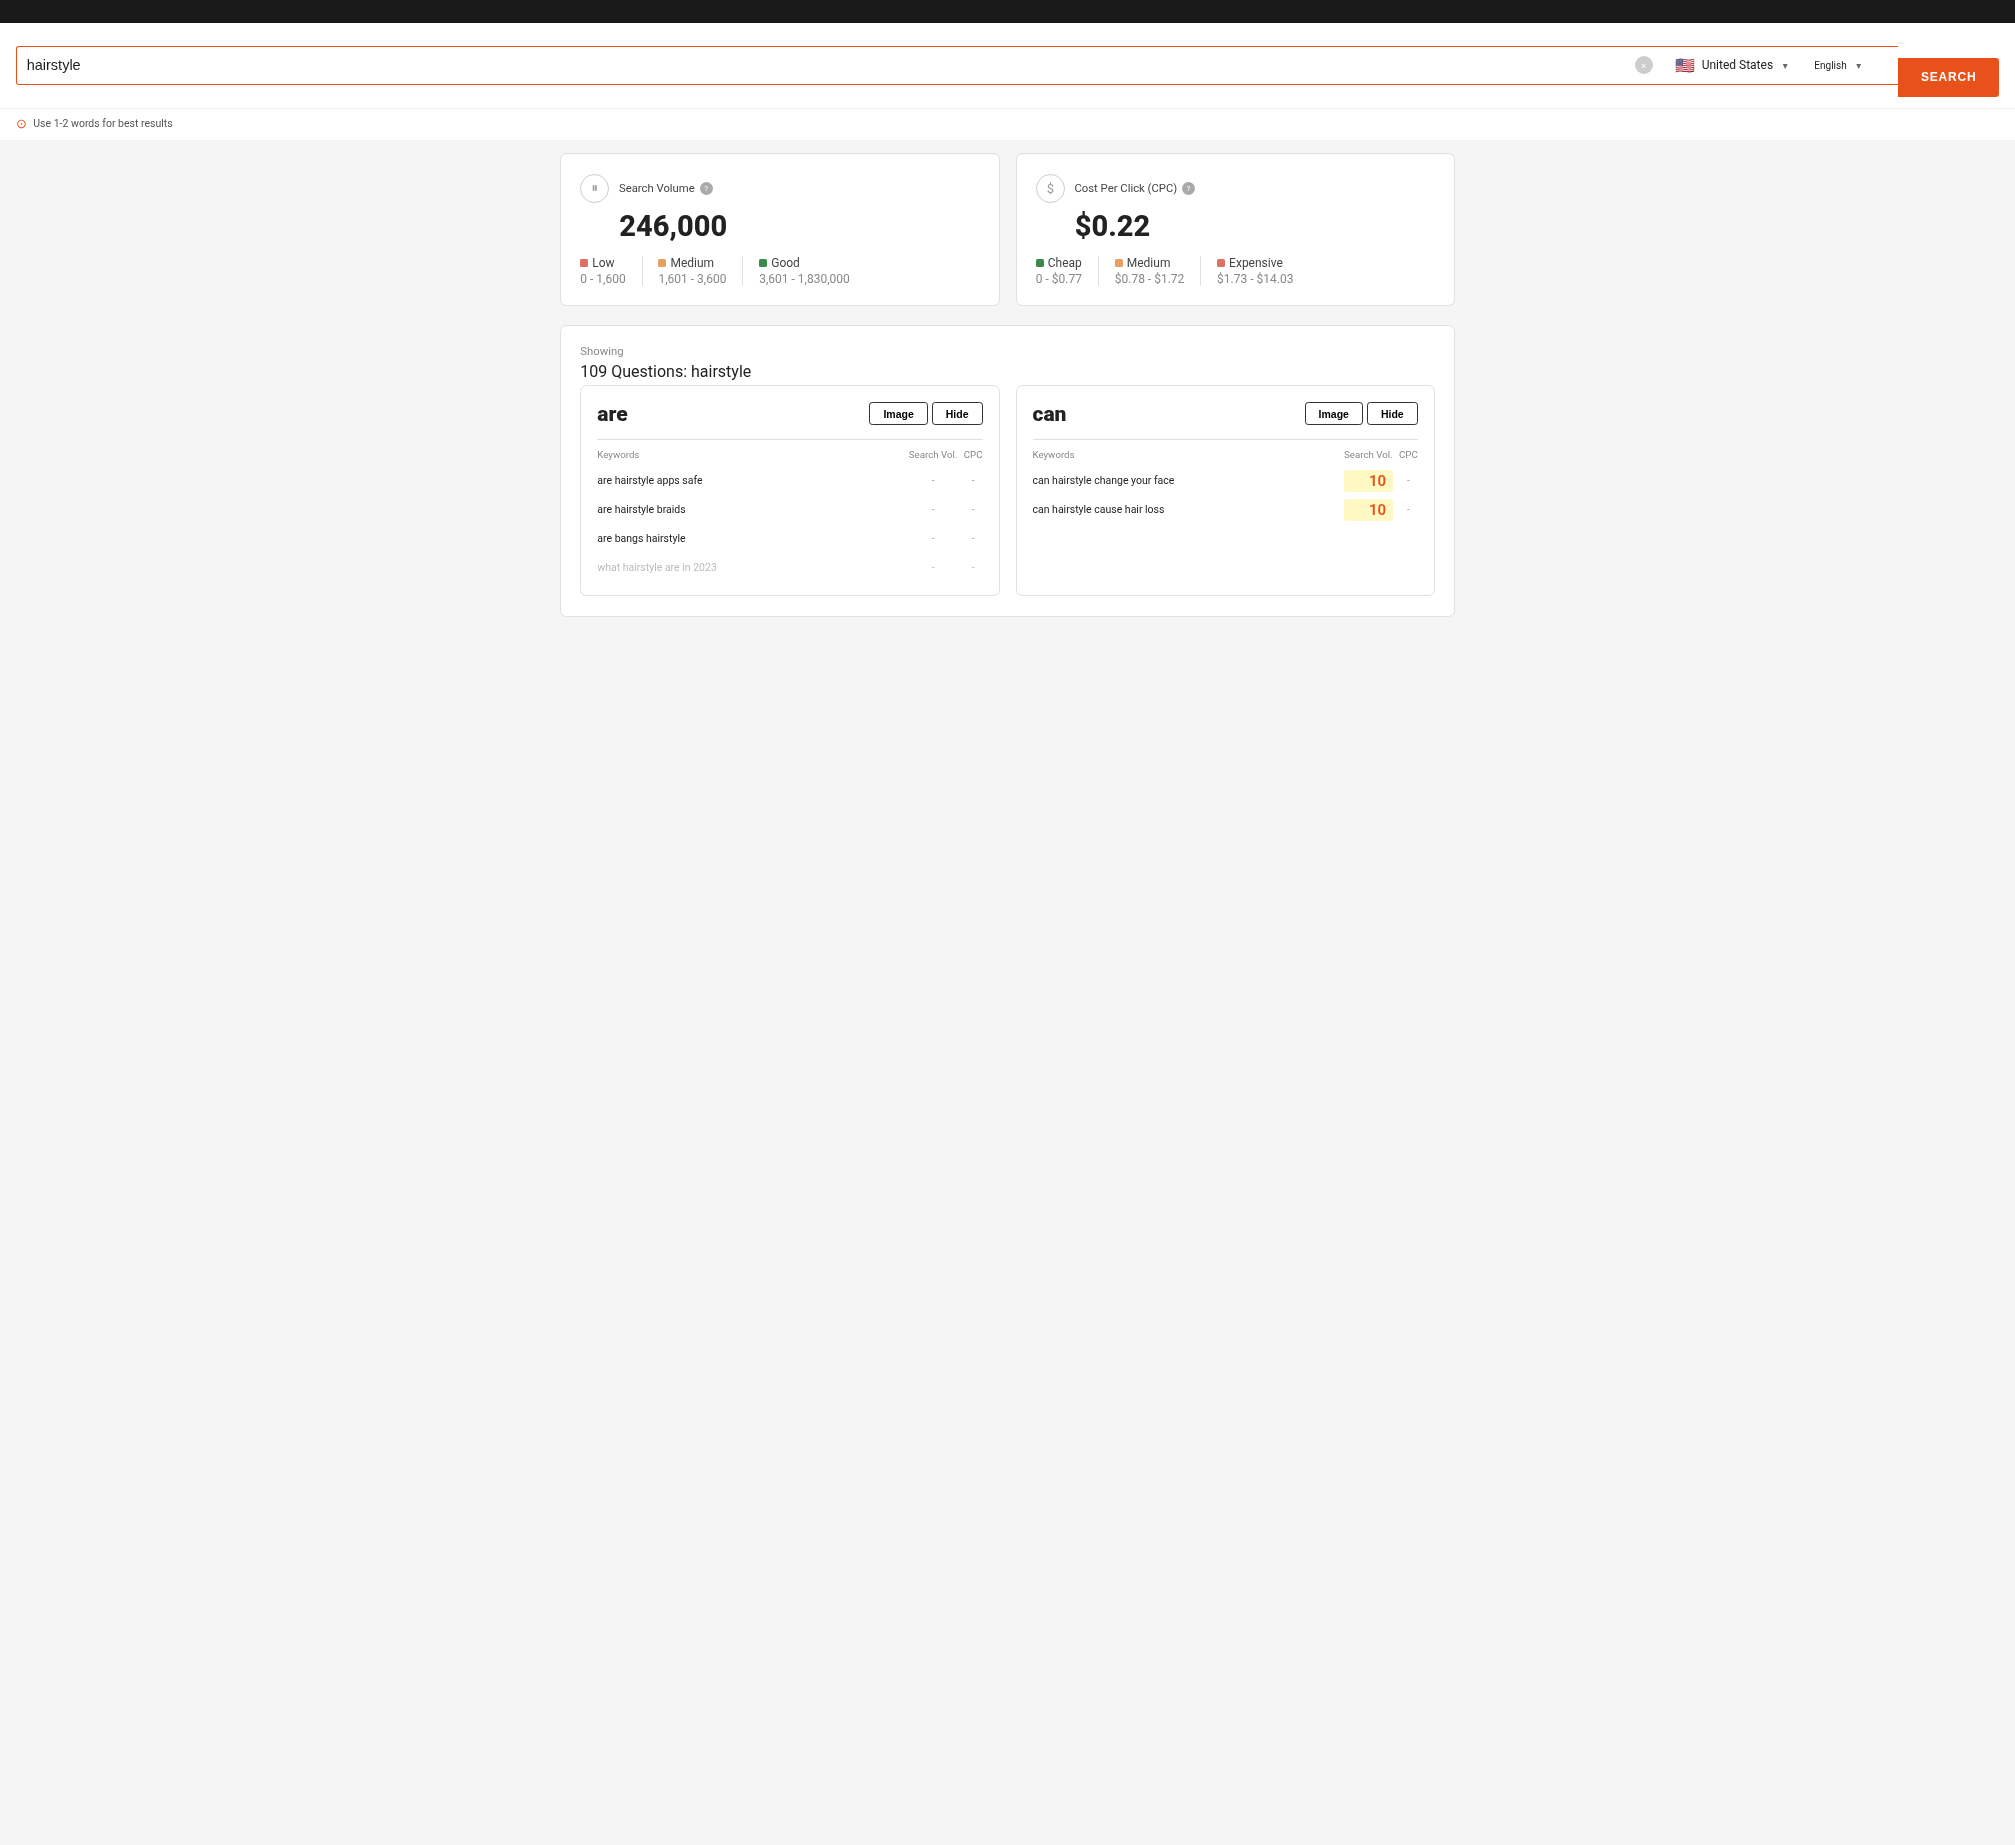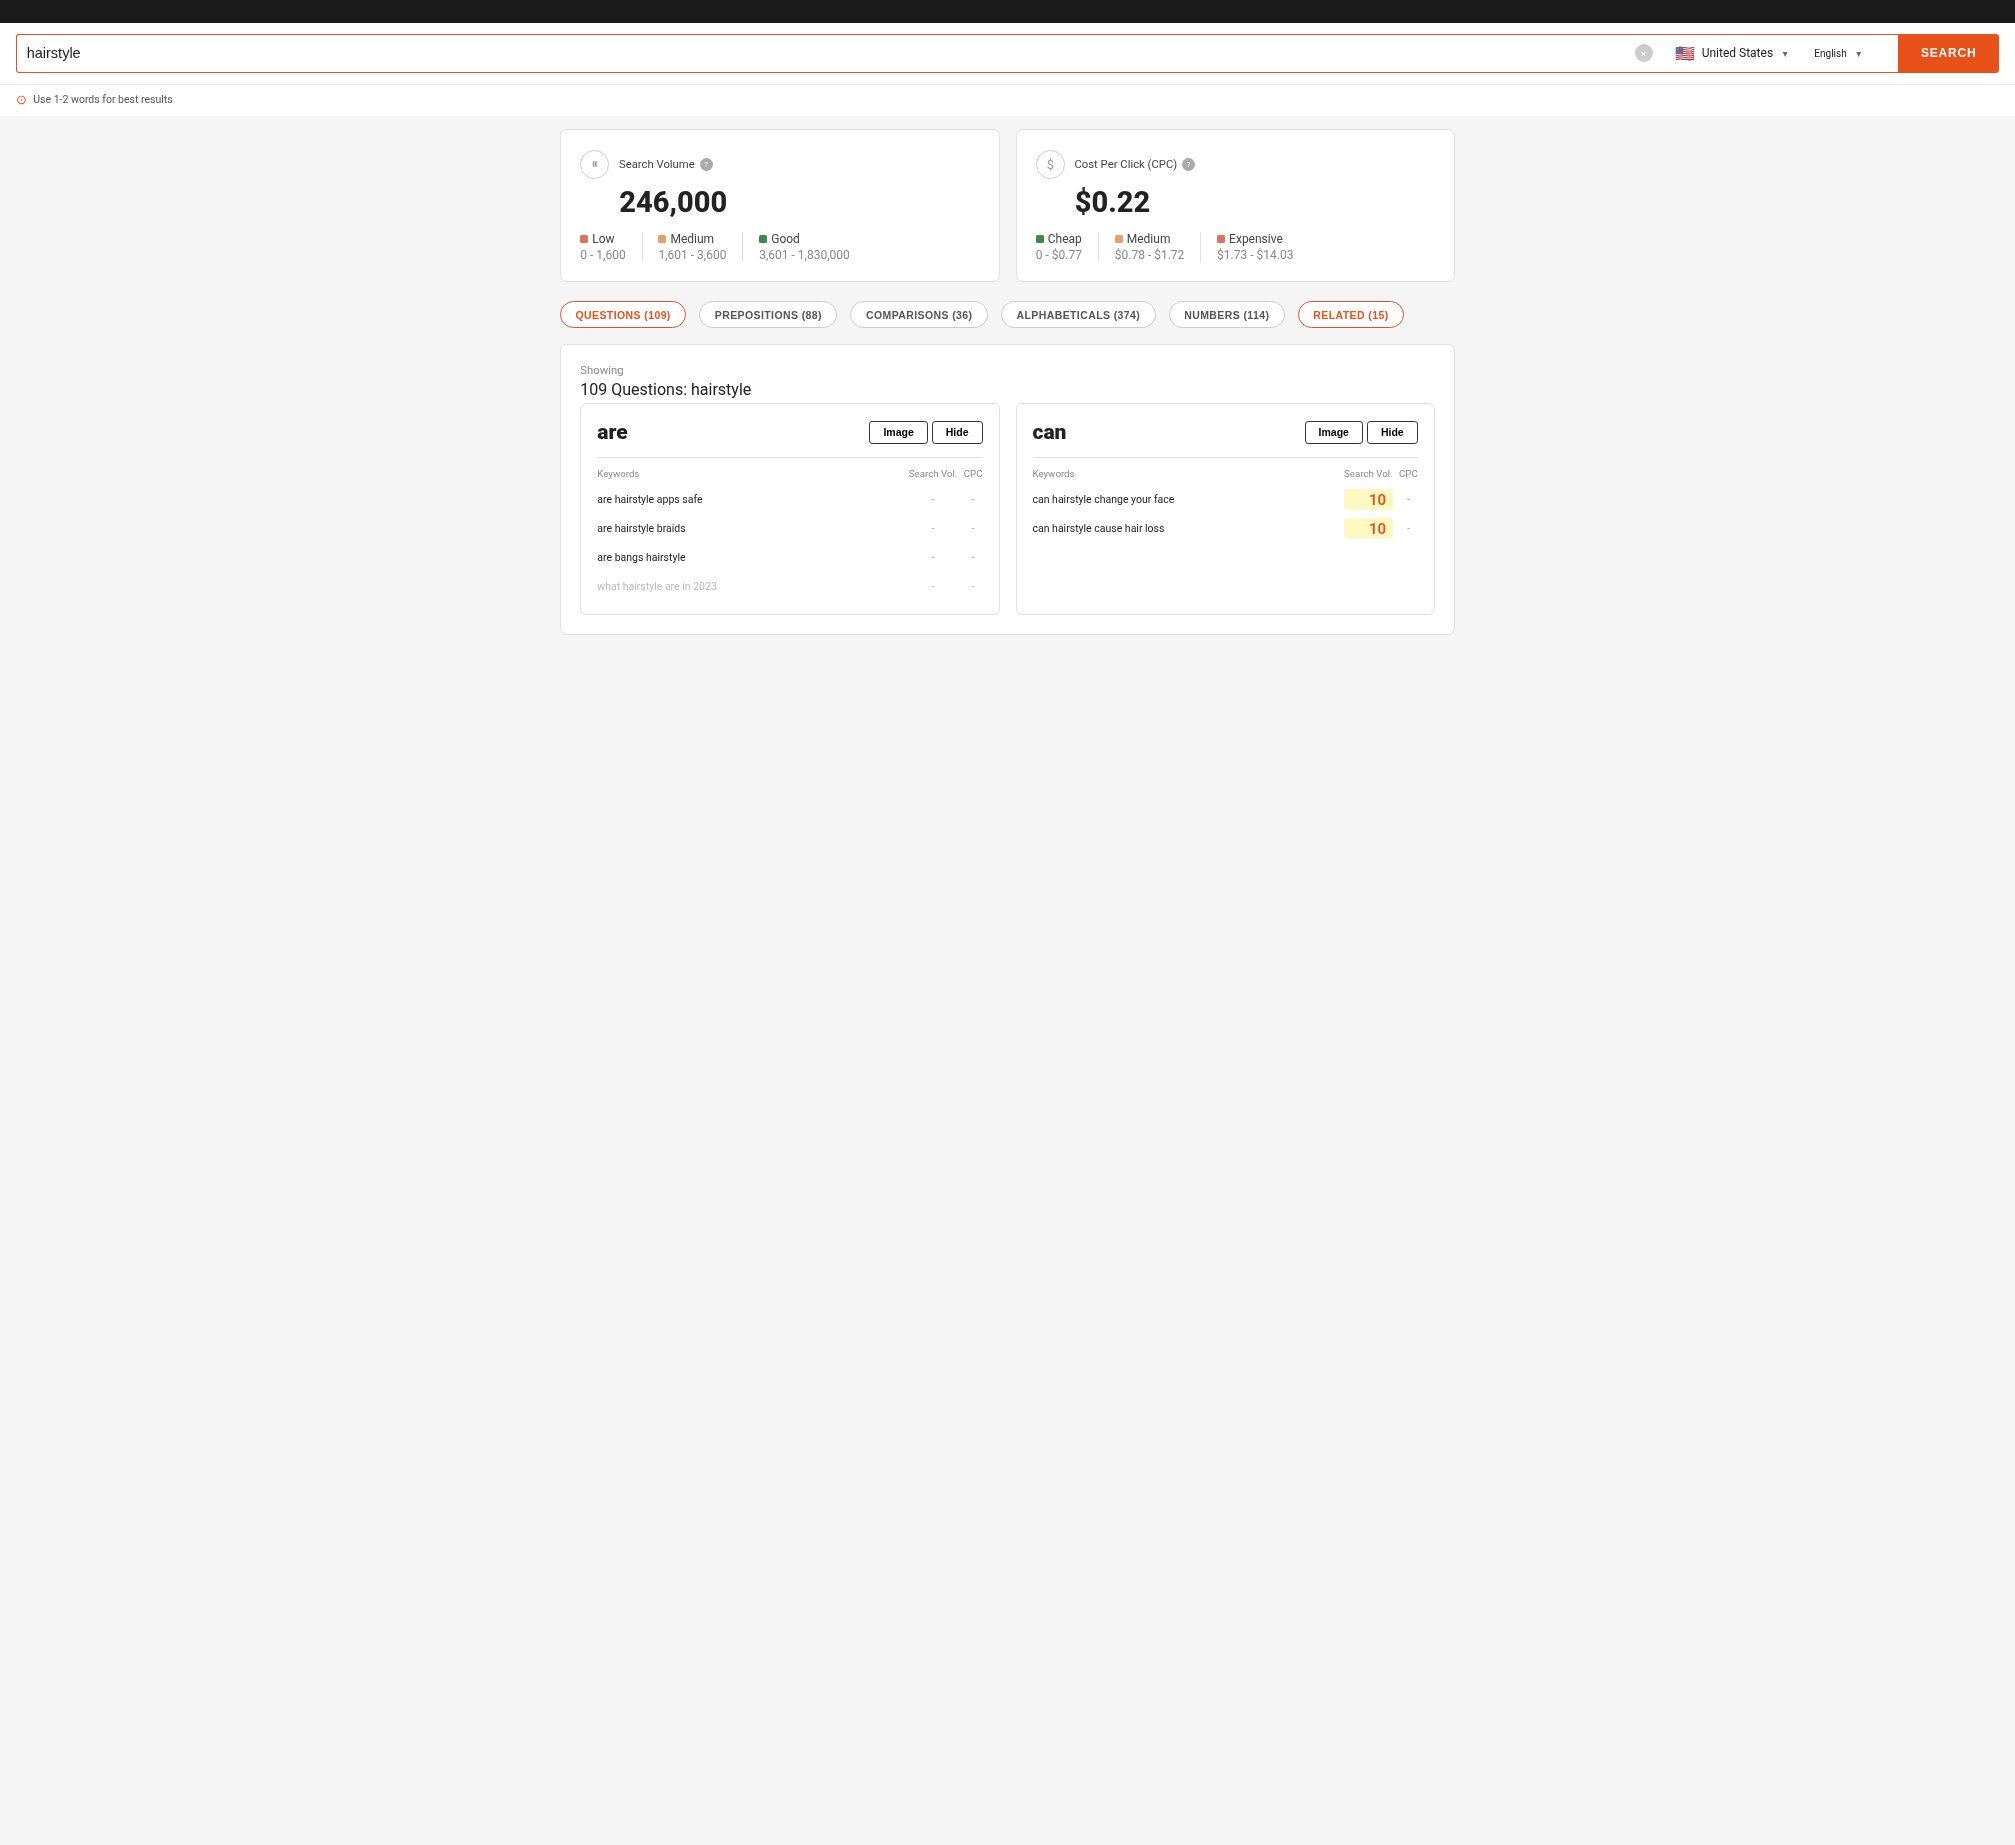--- a/index.html
+++ b/index.html
@@ -104,20 +104,21 @@
       color: #fff;
       border: none;
       height: 39px;
       padding: 0 22.6px;
       font-size: 12px;
       font-weight: 700;
       letter-spacing: 0.8px;
       cursor: pointer;
       border-radius: 0 3.2px 3.2px 0;
       white-space: nowrap;
+      margin-top: 24px;
     }
     .hint-bar {
       background: #fff;
       padding: 6.4px 16px 9.7px;
       display: flex;
       align-items: center;
       gap: 6.4px;
       color: #555;
       font-size: 10.5px;
     }
@@ -468,28 +469,20 @@
           <div class="legend-label">
             <span class="legend-dot" style="background:#e07060;"></span>
             <span>Expensive</span>
           </div>
           <span class="legend-range">$1.73 - $14.03</span>
         </div>
       </div>
     </div>
   </div>
 
-  <div class="tabs-row">
-    <button class="tab-btn active">QUESTIONS (109)</button>
-    <button class="tab-btn">PREPOSITIONS (88)</button>
-    <button class="tab-btn">COMPARISONS (36)</button>
-    <button class="tab-btn">ALPHABETICALS (374)</button>
-    <button class="tab-btn">NUMBERS (114)</button>
-    <button class="tab-btn related">RELATED (15)</button>
-  </div>
 
   <div class="questions-panel">
     <div class="questions-showing">Showing</div>
     <div class="questions-title">
       <span>109 Questions:</span>
       <span> <span>hairstyle</span></span>
     </div>
 
     <div class="questions-grid">
 

